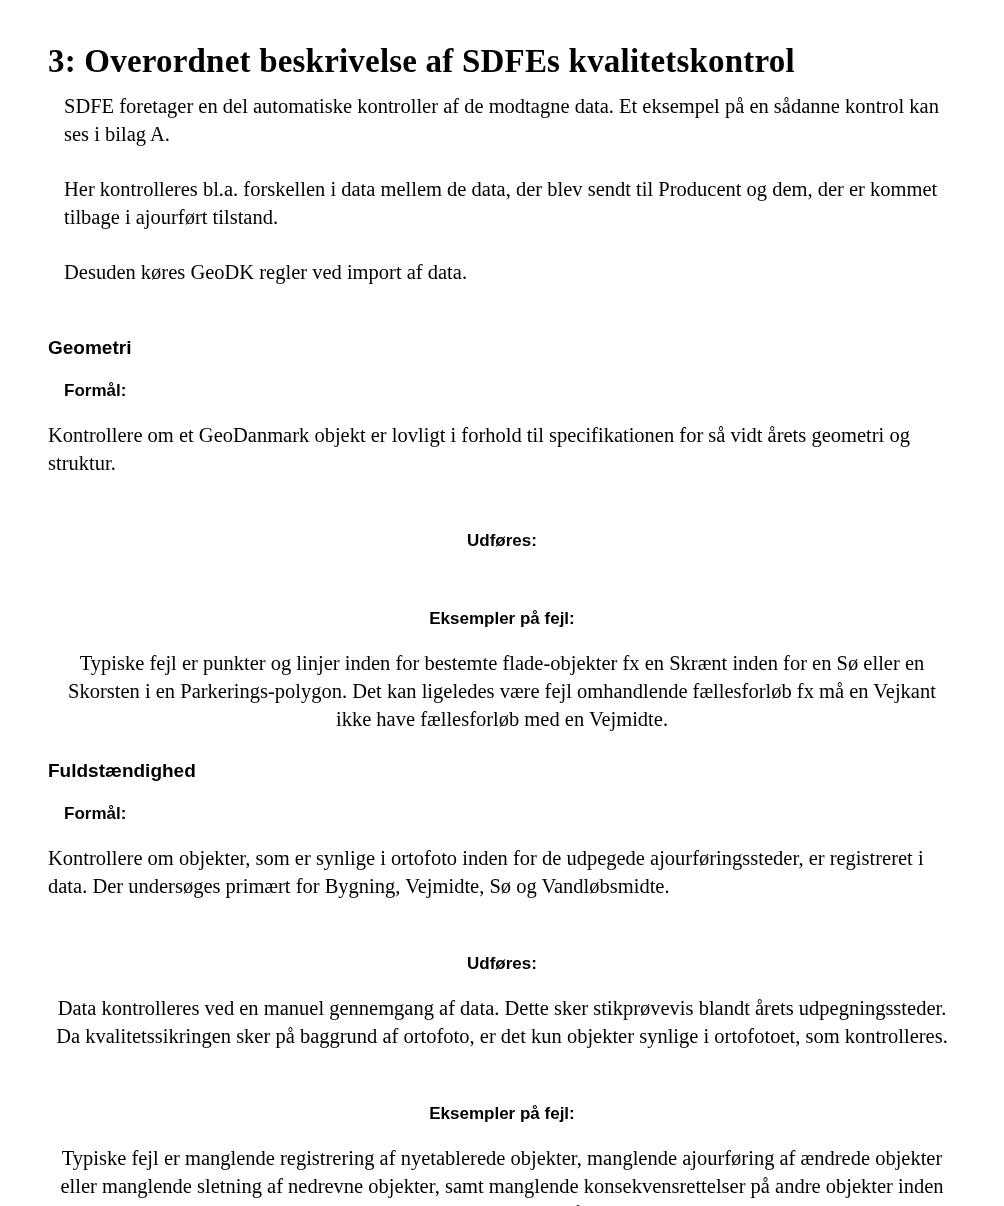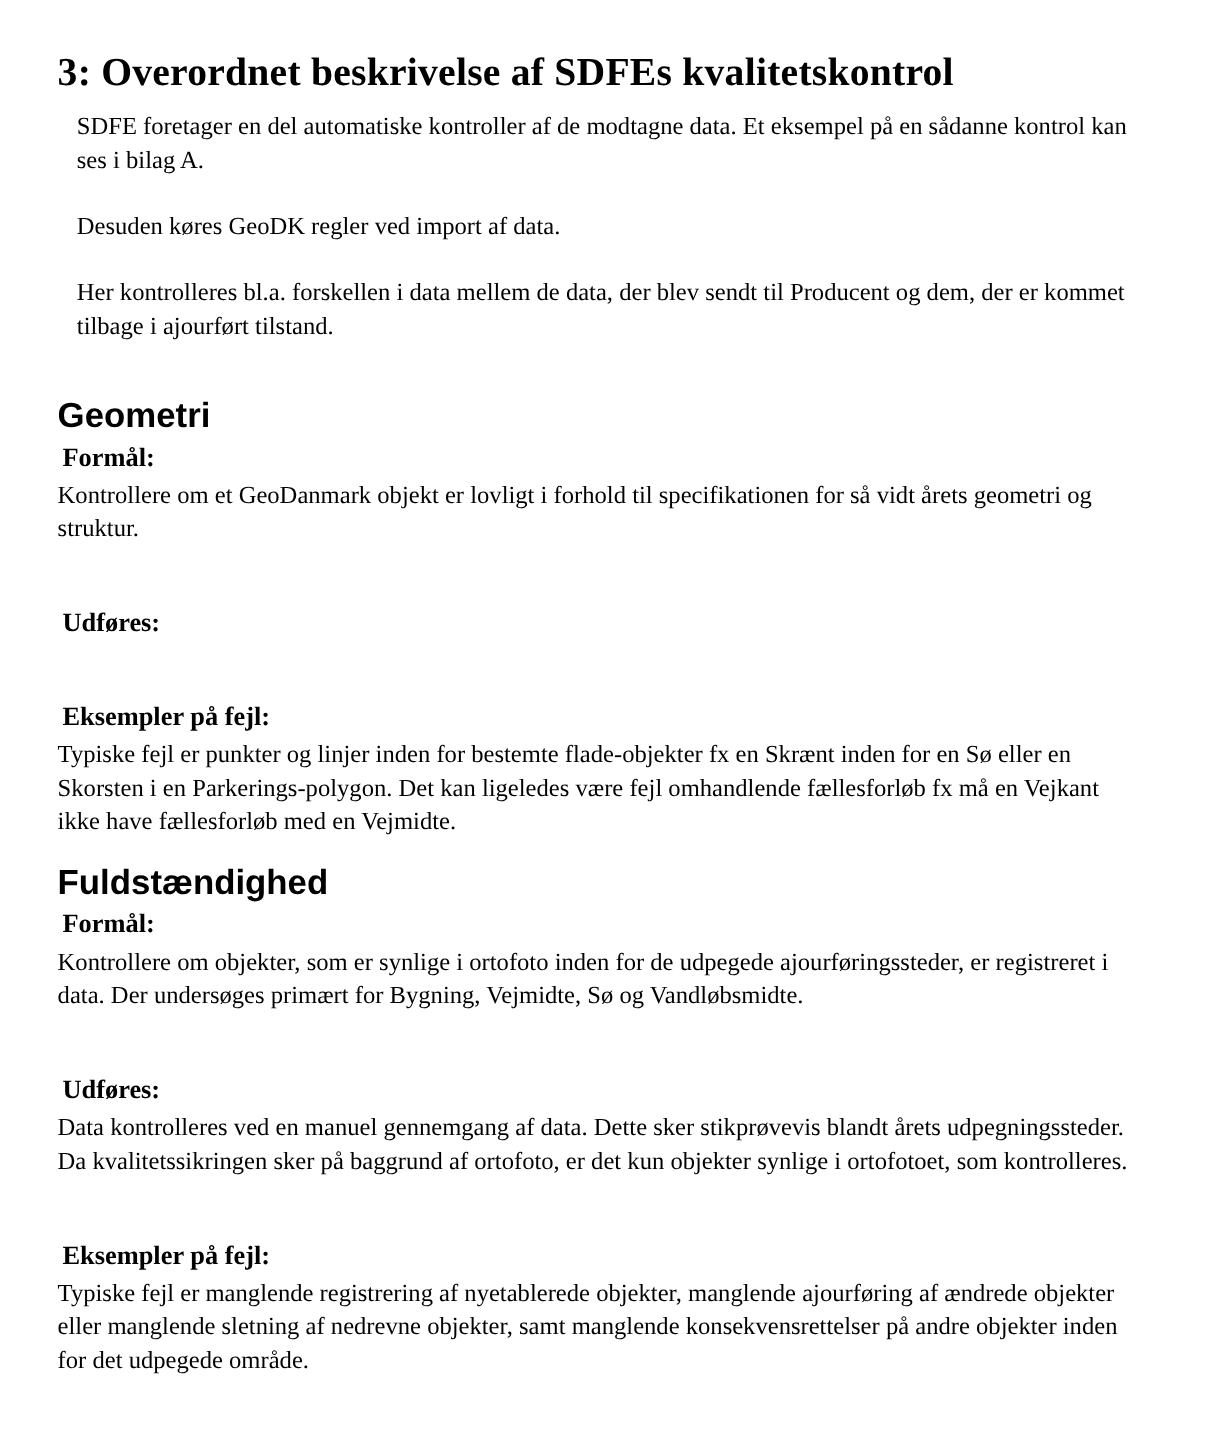--- a/index.html
+++ b/index.html
@@ -39,55 +39,56 @@
     white-space: pre-line;
   }
   section.doc-section {
     margin-top: 48px;
   }
   section.doc-section.second {
     margin-top: 24px;
   }
   h2.section-heading {
     font-family: "Liberation Sans", sans-serif;
-    font-size: 29px;
+    font-size: 19px;
     font-weight: bold;
     line-height: 27px;
     margin: 0 0 6px 0;
   }
   .block {
     margin: 0;
   }
   .block + .block {
     margin-top: 50px;
+    text-align: center;
   }
   h3.block-label {
-    font-family: Liberation Serif, serif;
-    font-size: 22px;
+    font-family: Liberation Sans, sans-serif;
+    font-size: 17px;
     font-weight: bold;
     line-height: 28px;
-    margin: 4px;
+    margin: 16px;
   }
   .block p.body-text {
     margin: 0;
   }
 </style>
 </head>
 <body>
 
 <div class="page">
   <div class="content">
 
     <h1 class="doc-title">3: Overordnet beskrivelse af SDFEs kvalitetskontrol</h1>
 
     <p class="body-text">SDFE foretager en del automatiske kontroller af de modtagne data. Et eksempel på en sådanne kontrol kan ses i bilag A.</p>
 
+    <p class="body-text">Her kontrolleres bl.a. forskellen i data mellem de data, der blev sendt til Producent og dem, der er kommet tilbage i ajourført tilstand.</p>
+
     <p class="body-text">Desuden køres GeoDK regler ved import af data.</p>
-
-    <p class="body-text">Her kontrolleres bl.a. forskellen i data mellem de data, der blev sendt til Producent og dem, der er kommet tilbage i ajourført tilstand.</p>
 
     <section class="doc-section">
       <h2 class="section-heading">Geometri</h2>
 
       <div class="block">
         <h3 class="block-label">Formål:</h3>
         <p class="body-text">Kontrollere om et GeoDanmark objekt er lovligt i forhold til specifikationen for så vidt årets geometri og struktur.</p>
       </div>
 
       <div class="block">

